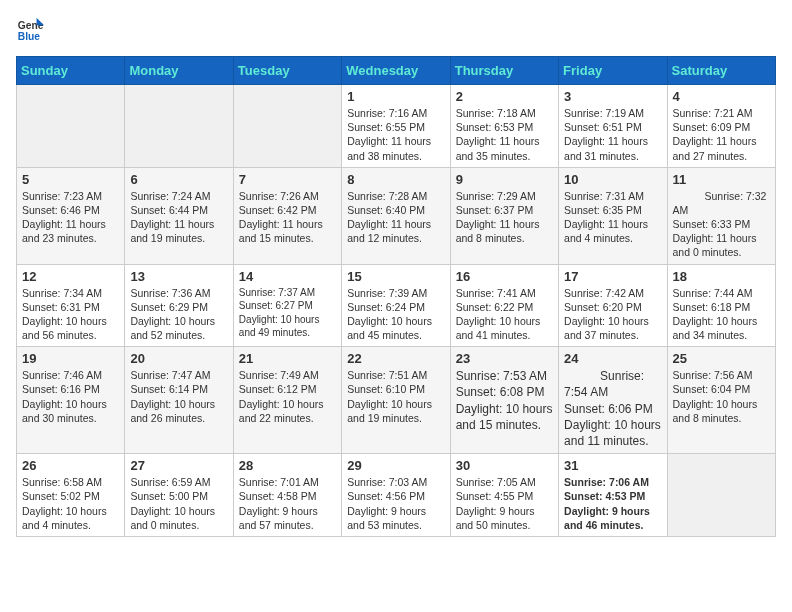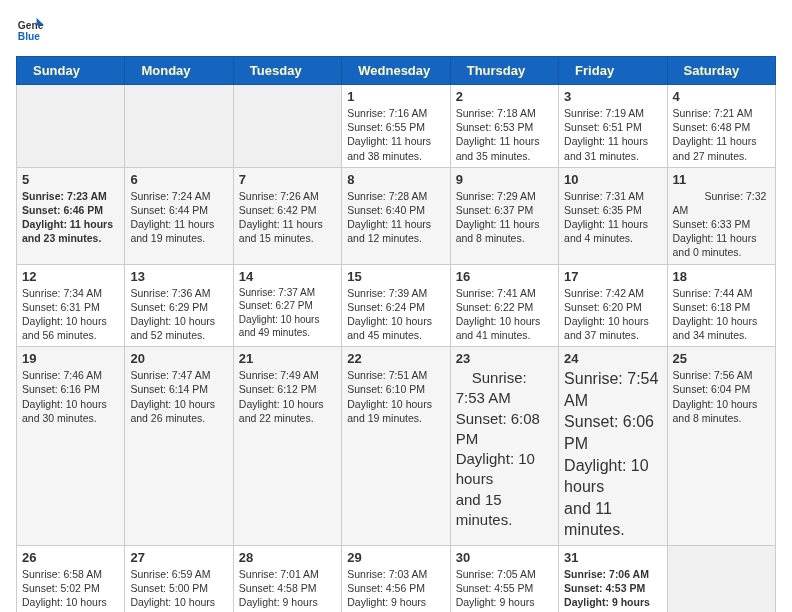--- a/index.html
+++ b/index.html
@@ -37,24 +37,24 @@
       font-size: 15px;
       color: #555;
     }
     .calendar {
       width: 100%;
       border-collapse: collapse;
       border: 1px solid #ccc;
     }
     .calendar th {
       background-color: #1565c0;
-      color: #fef9c3;
+      color: #5eead4;
       font-size: 13px;
       font-weight: bold;
-      padding: 6px 16px;
+      padding: 6px 4px;
       text-align: left;
       border: 1px solid #1255a0;
     }
     .calendar td {
       vertical-align: top;
       border: 1px solid #ccc;
       padding: 4px 5px;
       width: calc(100% / 7);
       min-height: 80px;
       background: #fff;
@@ -114,26 +114,26 @@
 and 38 minutes.</span></td>
         <td><span class="day-num">2</span><span style="white-space: pre-line; font-size: 10.5px; line-height: 1.35;">Sunrise: 7:18 AM
 Sunset: 6:53 PM
 Daylight: 11 hours
 and 35 minutes.</span></td>
         <td><span class="day-num">3</span><span style="white-space: pre-line; font-size: 10.5px; line-height: 1.35;">Sunrise: 7:19 AM
 Sunset: 6:51 PM
 Daylight: 11 hours
 and 31 minutes.</span></td>
         <td><span class="day-num">4</span><span style="white-space: pre-line; font-size: 10.5px; line-height: 1.35;">Sunrise: 7:21 AM
-Sunset: 6:48 PM
+Sunset: 6:09 PM
 Daylight: 11 hours
 and 27 minutes.</span></td>
       </tr>
       <tr class="row-alt">
-        <td><span class="day-num">5</span><span style="white-space: pre-line; font-size: 10.5px; line-height: 1.35; font-weight: bold;">Sunrise: 7:23 AM
+        <td><span class="day-num">5</span><span style="white-space: pre-line; font-size: 10.5px; line-height: 1.35;">Sunrise: 7:23 AM
 Sunset: 6:46 PM
 Daylight: 11 hours
 and 23 minutes.</span></td>
         <td><span class="day-num">6</span><span style="white-space: pre-line; font-size: 10.5px; line-height: 1.35;">Sunrise: 7:24 AM
 Sunset: 6:44 PM
 Daylight: 11 hours
 and 19 minutes.</span></td>
         <td><span class="day-num">7</span><span style="white-space: pre-line; font-size: 10.5px; line-height: 1.35;">Sunrise: 7:26 AM
 Sunset: 6:42 PM
 Daylight: 11 hours
@@ -195,25 +195,25 @@
 Daylight: 10 hours
 and 26 minutes.</span></td>
         <td><span class="day-num">21</span><span style="white-space: pre-line; font-size: 10.5px; line-height: 1.35;">Sunrise: 7:49 AM
 Sunset: 6:12 PM
 Daylight: 10 hours
 and 22 minutes.</span></td>
         <td><span class="day-num">22</span><span style="white-space: pre-line; font-size: 10.5px; line-height: 1.35;">Sunrise: 7:51 AM
 Sunset: 6:10 PM
 Daylight: 10 hours
 and 19 minutes.</span></td>
-        <td><span class="day-num">23</span><span style="white-space: pre-line; font-size: 15px; line-height: 1.35; margin-left: 16px;">Sunrise: 7:53 AM
+        <td><span class="day-num">23</span><span style="white-space: pre-line; font-size: 12px; line-height: 1.35;">Sunrise: 7:53 AM
 Sunset: 6:08 PM
 Daylight: 10 hours
 and 15 minutes.</span></td>
-        <td><span class="day-num">24</span><span style="white-space: pre-line; font-size: 16px; line-height: 1.35;">Sunrise: 7:54 AM
+        <td><span class="day-num">24</span><span style="white-space: pre-line; font-size: 12px; line-height: 1.35; margin-left: 36px;">Sunrise: 7:54 AM
 Sunset: 6:06 PM
 Daylight: 10 hours
 and 11 minutes.</span></td>
         <td><span class="day-num">25</span><span style="white-space: pre-line; font-size: 10.5px; line-height: 1.35;">Sunrise: 7:56 AM
 Sunset: 6:04 PM
 Daylight: 10 hours
 and 8 minutes.</span></td>
       </tr>
       <tr>
         <td><span class="day-num">26</span><span style="white-space: pre-line; font-size: 10.5px; line-height: 1.35;">Sunrise: 6:58 AM

